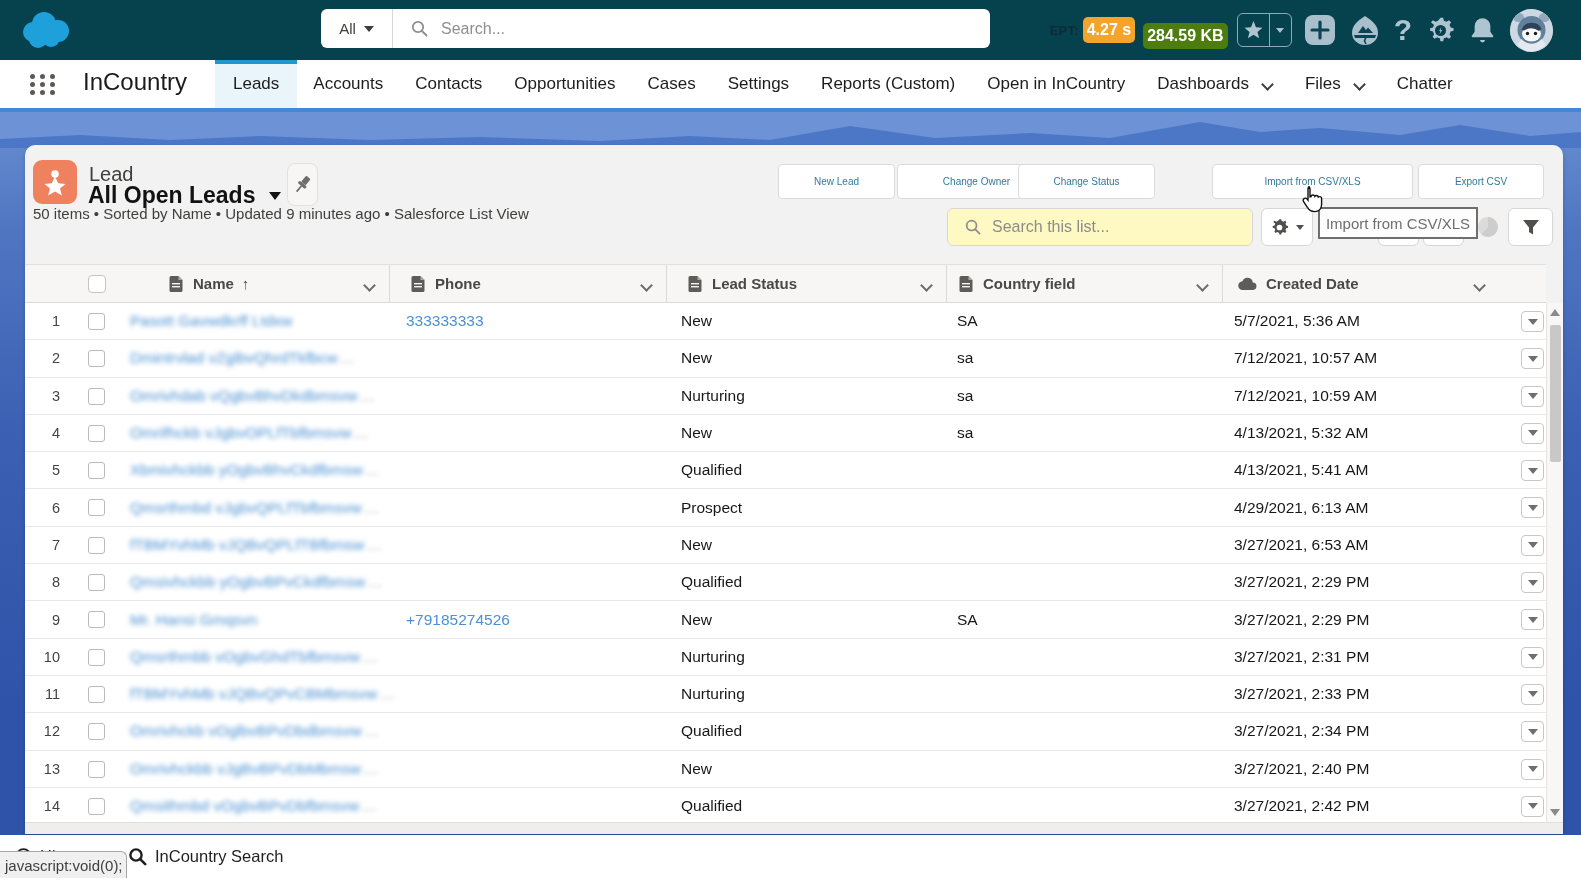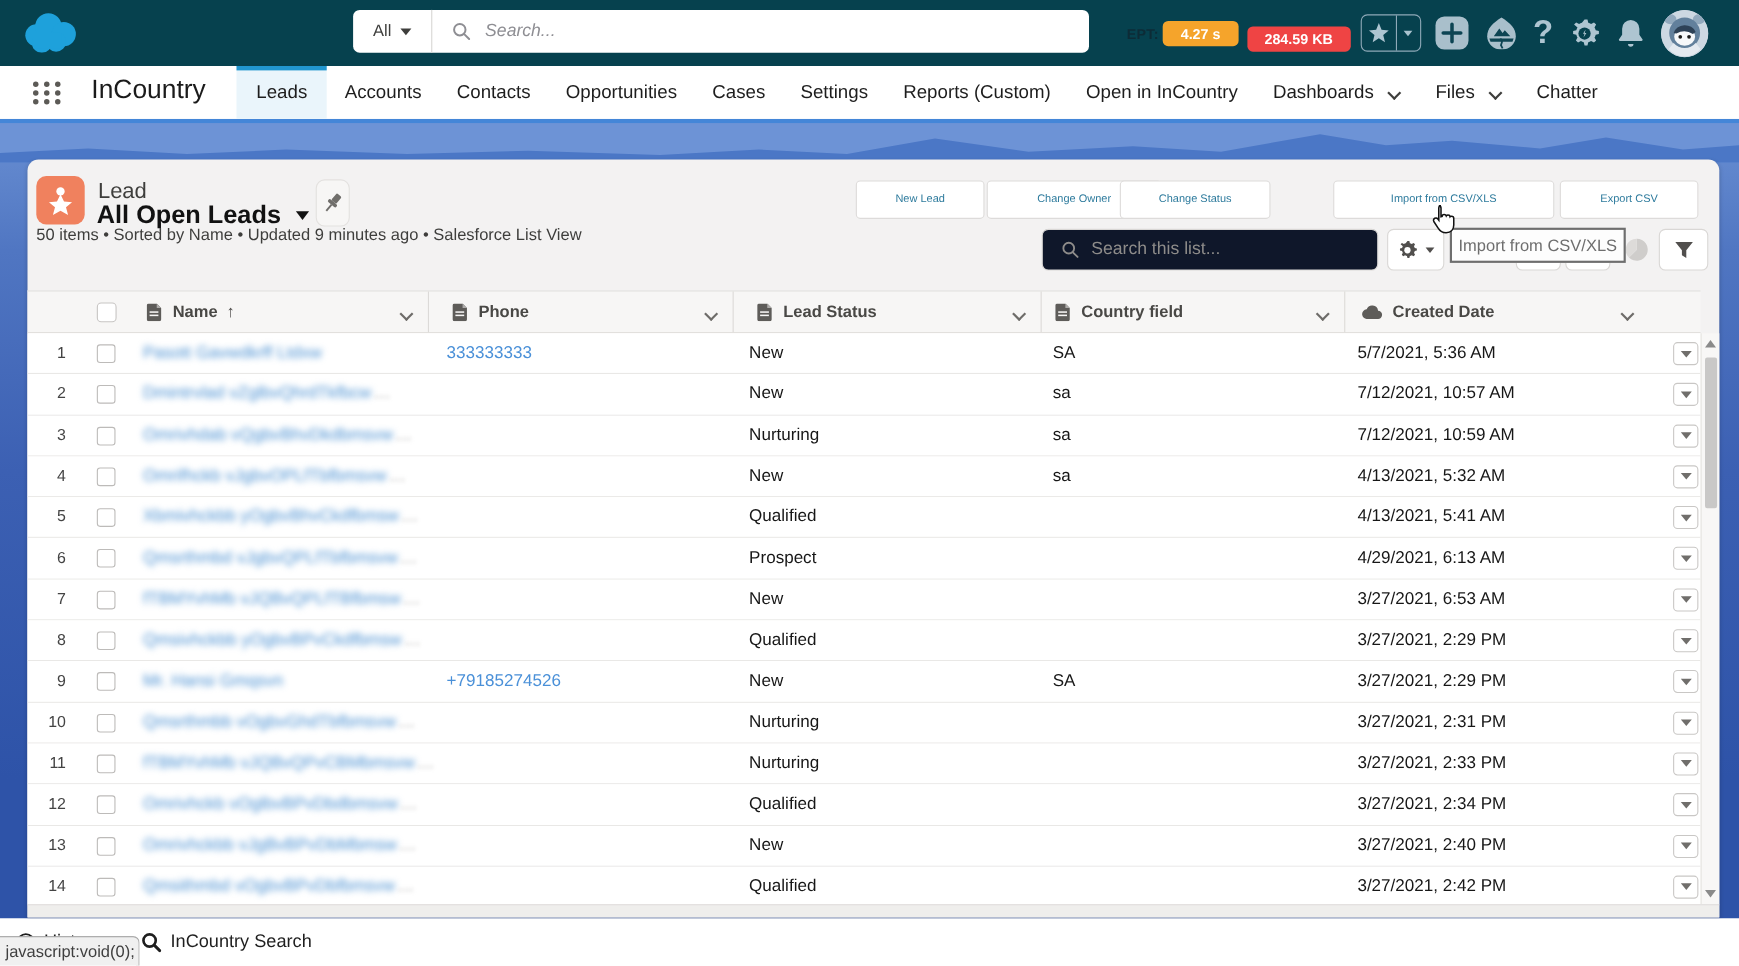--- a/index.html
+++ b/index.html
@@ -13,28 +13,28 @@
     background:linear-gradient(180deg,#6a90d3 0px,#5076c2 120px,#3c60b3 320px,#2e53a8 600px); }
   .bg-skyline { left:0; top:108px; width:1581px; height:40px; }
 
   
   .g-header { left:0; top:0; width:1581px; height:60px; background:#06414e; }
   .g-search { left:321px; top:9px; width:669px; height:39px; background:#fff; border-radius:6px;
     display:flex; align-items:center; }
   .g-search .scope { width:72px; display:flex; align-items:center; justify-content:center; gap:8px;
     color:#3e3e3c; font-size:15px; height:100%; border-right:1px solid #d8d6d4; }
   .g-search .mag { margin-left:18px; }
-  .g-search .ph { margin-left:13px; color:#8e8e93; font-size:16px;font-style:italic; }
+  .g-search .ph { margin-left:13px; color:#8e8e93; font-size:16px; }
   .caret { width:0; height:0; border-left:5px solid transparent; border-right:5px solid transparent;
     border-top:6px solid #3e3e3c; display:inline-block; }
   .hdr-right { right:28px; top:0; height:60px; display:flex; align-items:center; gap:14px; }
   .ept-label { color:#0d2b36; font-weight:bold; font-size:13px; letter-spacing:.2px; margin-right:-10px; }
-  .badge { border-radius:5px; color:#fff; font-weight:bold; font-size:13px; padding:4px 16px; }
+  .badge { border-radius:5px; color:#fff; font-weight:bold; font-size:16px; padding:4px 4px; }
   .badge.time { background:#f5a42b; }
-  .badge.size { background:#ef4444;margin-top:11px; }
+  .badge.size { background:#4d7c0f;margin-top:11px; }
   .fav-group { display:flex; align-items:center; border:1px solid #8fa9b8; border-radius:6px; height:34px; margin-right:-2px; }
   .fav-group .seg1 { width:31px; display:flex; justify-content:center; }
   .fav-group .seg2 { width:22px; display:flex; justify-content:center; border-left:1px solid #8fa9b8; height:100%; align-items:center; }
   .fav-group .caret { border-top-color:#a9c2ce; border-left-width:4px; border-right-width:4px; border-top-width:5px; }
   .hicon { display:flex; align-items:center; justify-content:center; }
   .avatar { width:43px; height:43px; border-radius:50%; background:#c6d3de; overflow:hidden; position:relative; }
 
   
   .nav { left:0; top:60px; width:1581px; height:48px; background:#fff; display:flex; align-items:stretch; }
   .waffle { position:absolute; left:27px; top:12px; width:30px; height:25px; display:grid;
@@ -62,21 +62,21 @@
   .page-title .caret { border-top-color:#121212; border-left-width:6px; border-right-width:6px; border-top-width:8px; }
   .pin-btn { left:262px; top:18px; width:31px; height:43px; background:#f7f6f5; border:1px solid #e3e1df;
     border-radius:8px; display:flex; align-items:center; justify-content:center; }
   .meta { left:8px; top:60px; font-size:15px; color:#3e3e3c; }
 
   .actions { left:0; top:19px; width:1519px; height:35px; }
   .btn { position:absolute; top:0; height:35px; background:#fff; border:1px solid #dddbda; border-radius:4px;
     color:#2e7b9d; font-size:10px; display:flex; align-items:center; justify-content:center; }
 
   .controls { left:0; top:63px; width:1528px; height:38px; }
-  .list-search { position:absolute; left:922px; top:0; width:306px; height:38px; background:#0f172a;
+  .list-search { position:absolute; left:922px; top:0; width:306px; height:38px; background:#fef9c3;
     border:1px solid #d9d7d5; border-radius:6px; display:flex; align-items:center; }
   .list-search .ph { color:#8e8c8a; font-size:16px; margin-left:11px; }
   .list-search .mag { margin-left:17px; }
   .ctl-btn { position:absolute; top:0; height:38px; background:#fff; border:1px solid #d9d7d5; border-radius:6px;
     display:flex; align-items:center; justify-content:center; gap:7px; }
   .ctl-btn .caret { border-left-width:4px; border-right-width:4px; border-top-width:5px; border-top-color:#514f4d; }
 
   .tooltip { left:1293px; top:62px; width:160px; height:32px; background:#fdfdfd; border:2px solid #6e6e6e;
     color:#6e6e6e; font-size:15px; display:flex; align-items:center; justify-content:center; z-index:30; }
   .cursor-hand { left:1274px; top:40px; z-index:31; }
@@ -336,21 +336,21 @@
       </div>
     </div>
 
     <div class="abs tooltip">Import from CSV/XLS</div>
     <svg class="abs cursor-hand" width="26" height="30" viewBox="0 0 26 30">
       <path d="M9 2 c1.2 0 2 .8 2 2 v8 l1-.2 c0-1 .8-1.8 1.9-1.8 c.9 0 1.6 .5 1.9 1.3 c.3-.5 .9-.8 1.6-.8 c1 0 1.8 .7 1.9 1.6 c.3-.3 .8-.5 1.3-.5 c1.1 0 2 .9 2 2 v6 c0 4-2.5 7-7 7 c-3.8 0-5.5-1.4-7.2-4.2 L4.6 16.6 c-.8-1.2-.4-2.6 .8-3.2 c1-.5 2.1-.2 2.8 .7 l.8 1.1 V4 c0-1.2 .8-2 2-2 Z" fill="#fff" stroke="#111" stroke-width="1.4"></path>
     </svg>
 
     <div class="abs thead">
       <div class="th-check"></div>
-    <div class="th first" style="left: 0px; width: 364px;">
+    <div class="th first" style="left: 0px; width: 364px; padding-left: 36px;">
           <span style="width: 108px; flex: 0 0 108px;"></span>
           <span style="display: inline-flex;">
             <svg width="15" height="16" viewBox="0 0 15 16">
               <path d="M2 0 H9.5 L13.5 4 V14.5 a1.5 1.5 0 0 1 -1.5 1.5 H2 A1.5 1.5 0 0 1 .5 14.5 V1.5 A1.5 1.5 0 0 1 2 0 Z" fill="#5e5c59"></path>
               <path d="M9.5 0 L13.5 4 H9.5 Z" fill="#aeacaa"></path>
               <rect x="3" y="7" width="8" height="1.4" fill="#f7f6f5"></rect>
               <rect x="3" y="10" width="8" height="1.4" fill="#f7f6f5"></rect>
             </svg>
           </span>
           <span class="lbl">Name</span>

